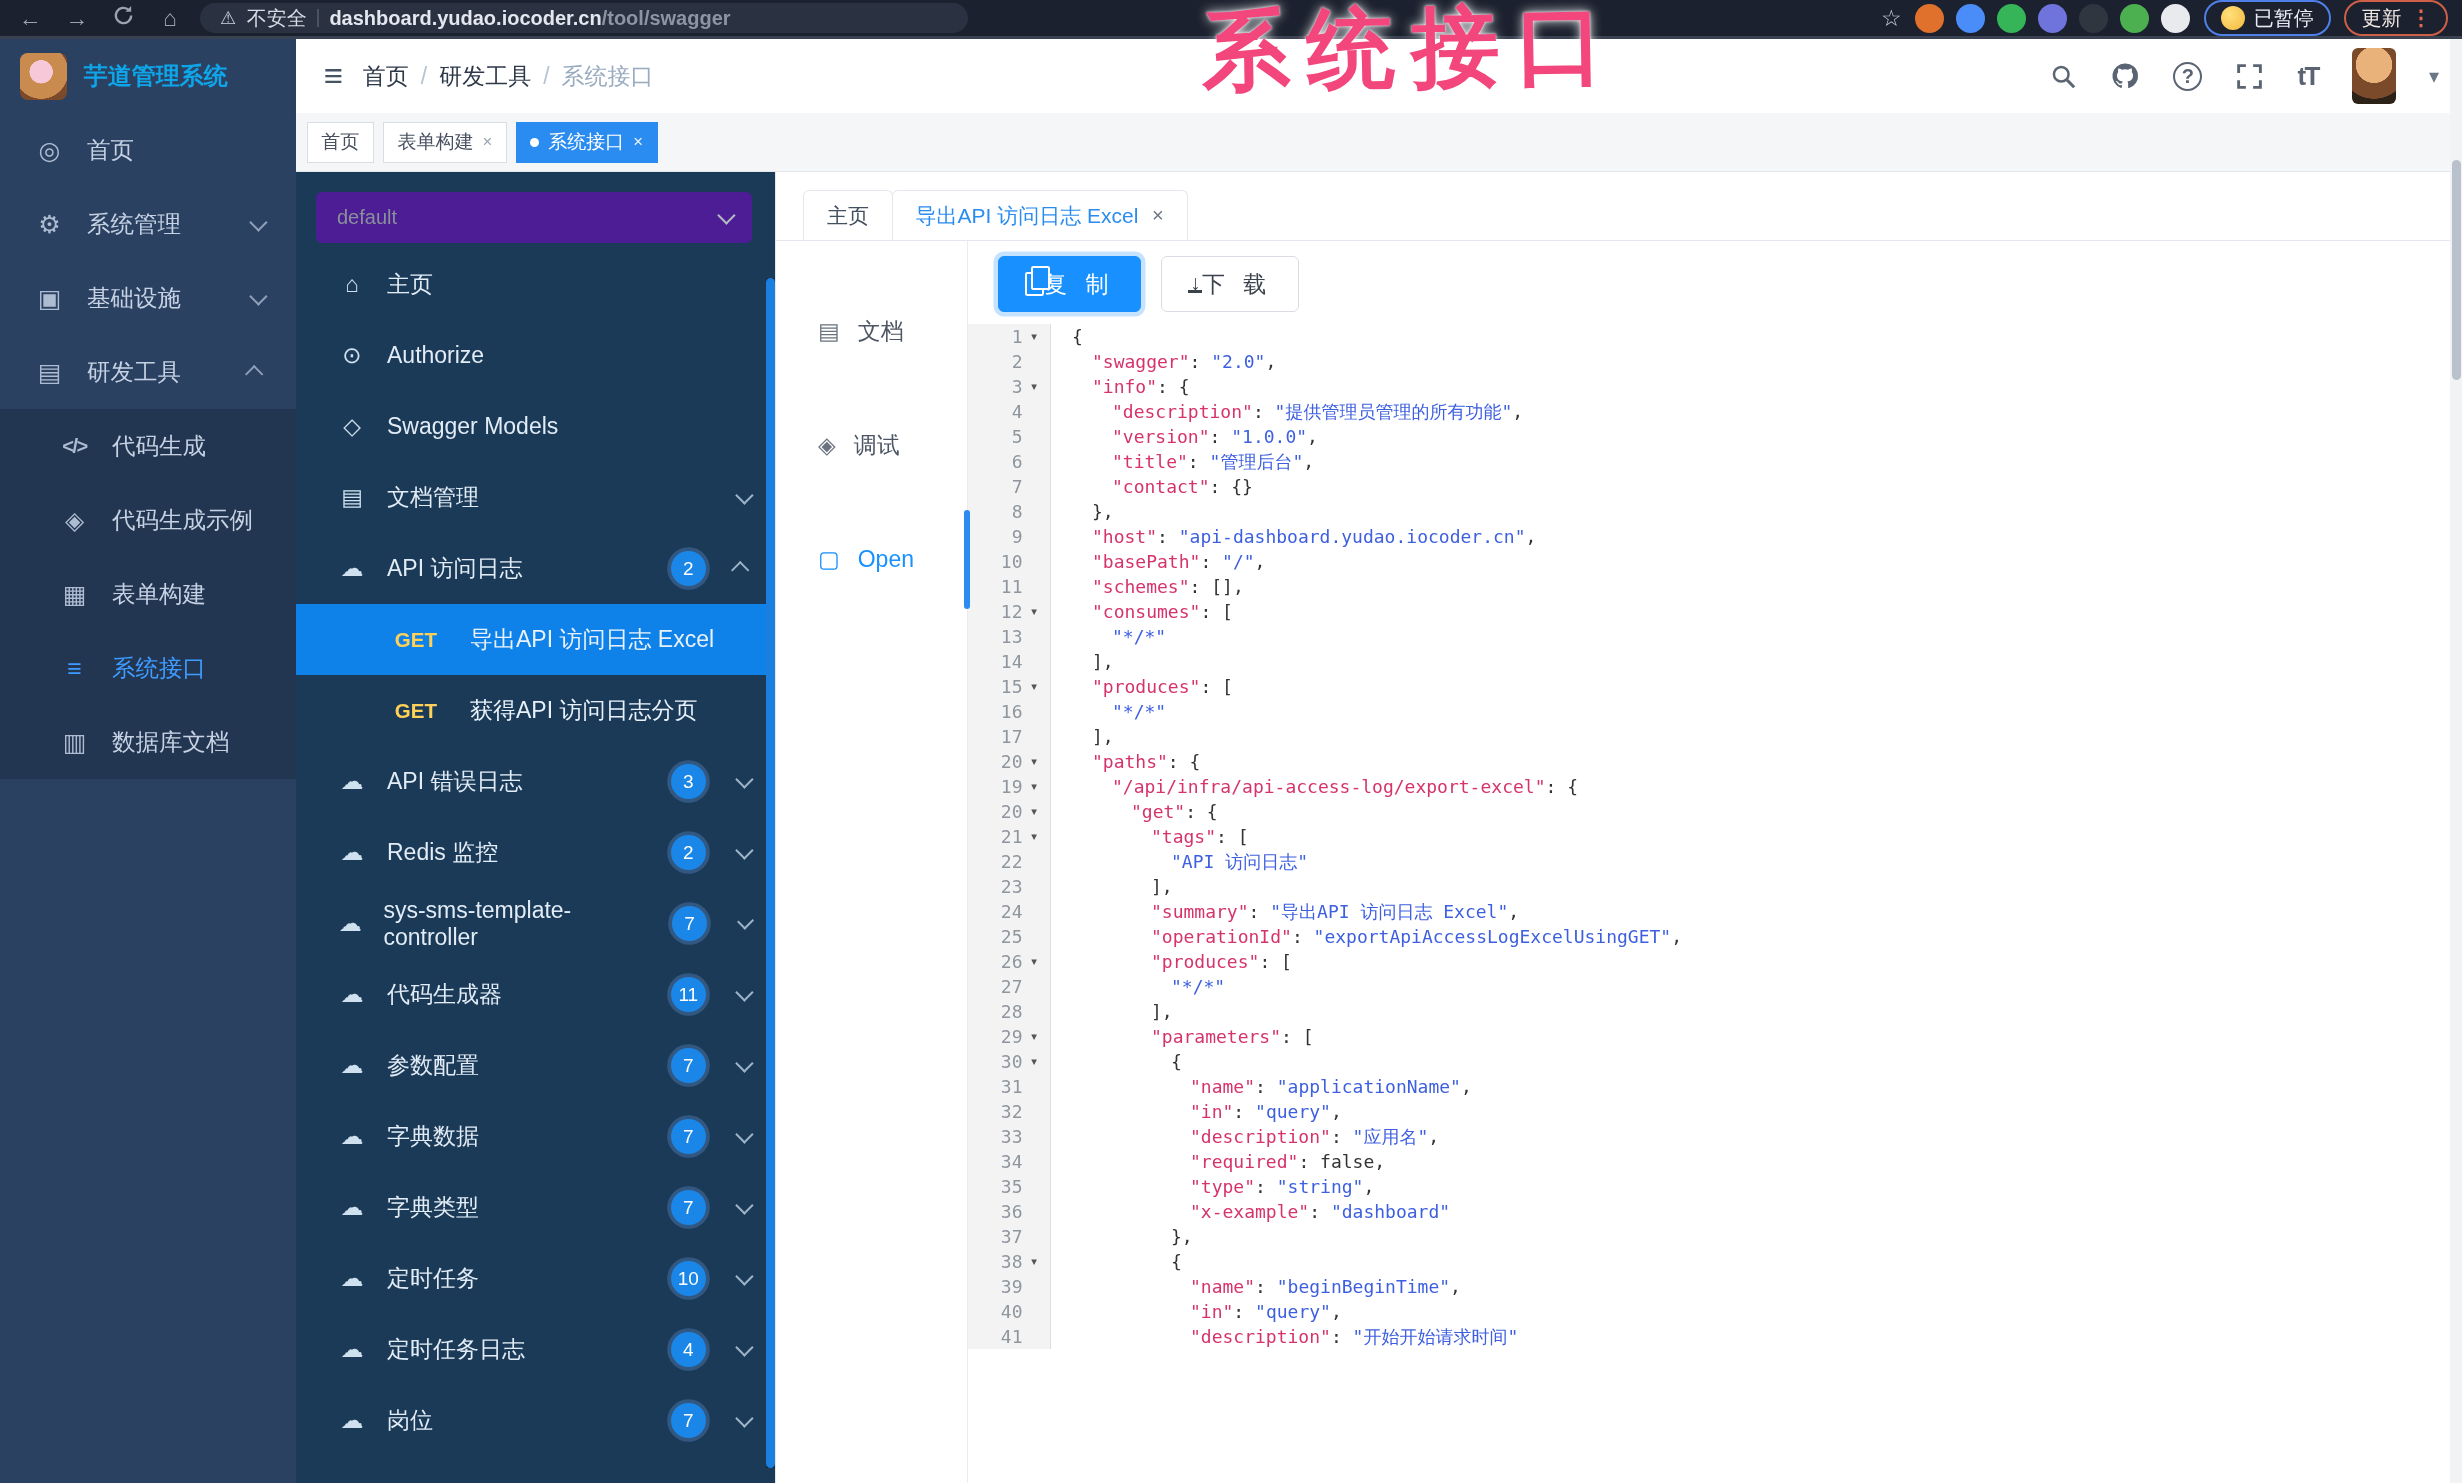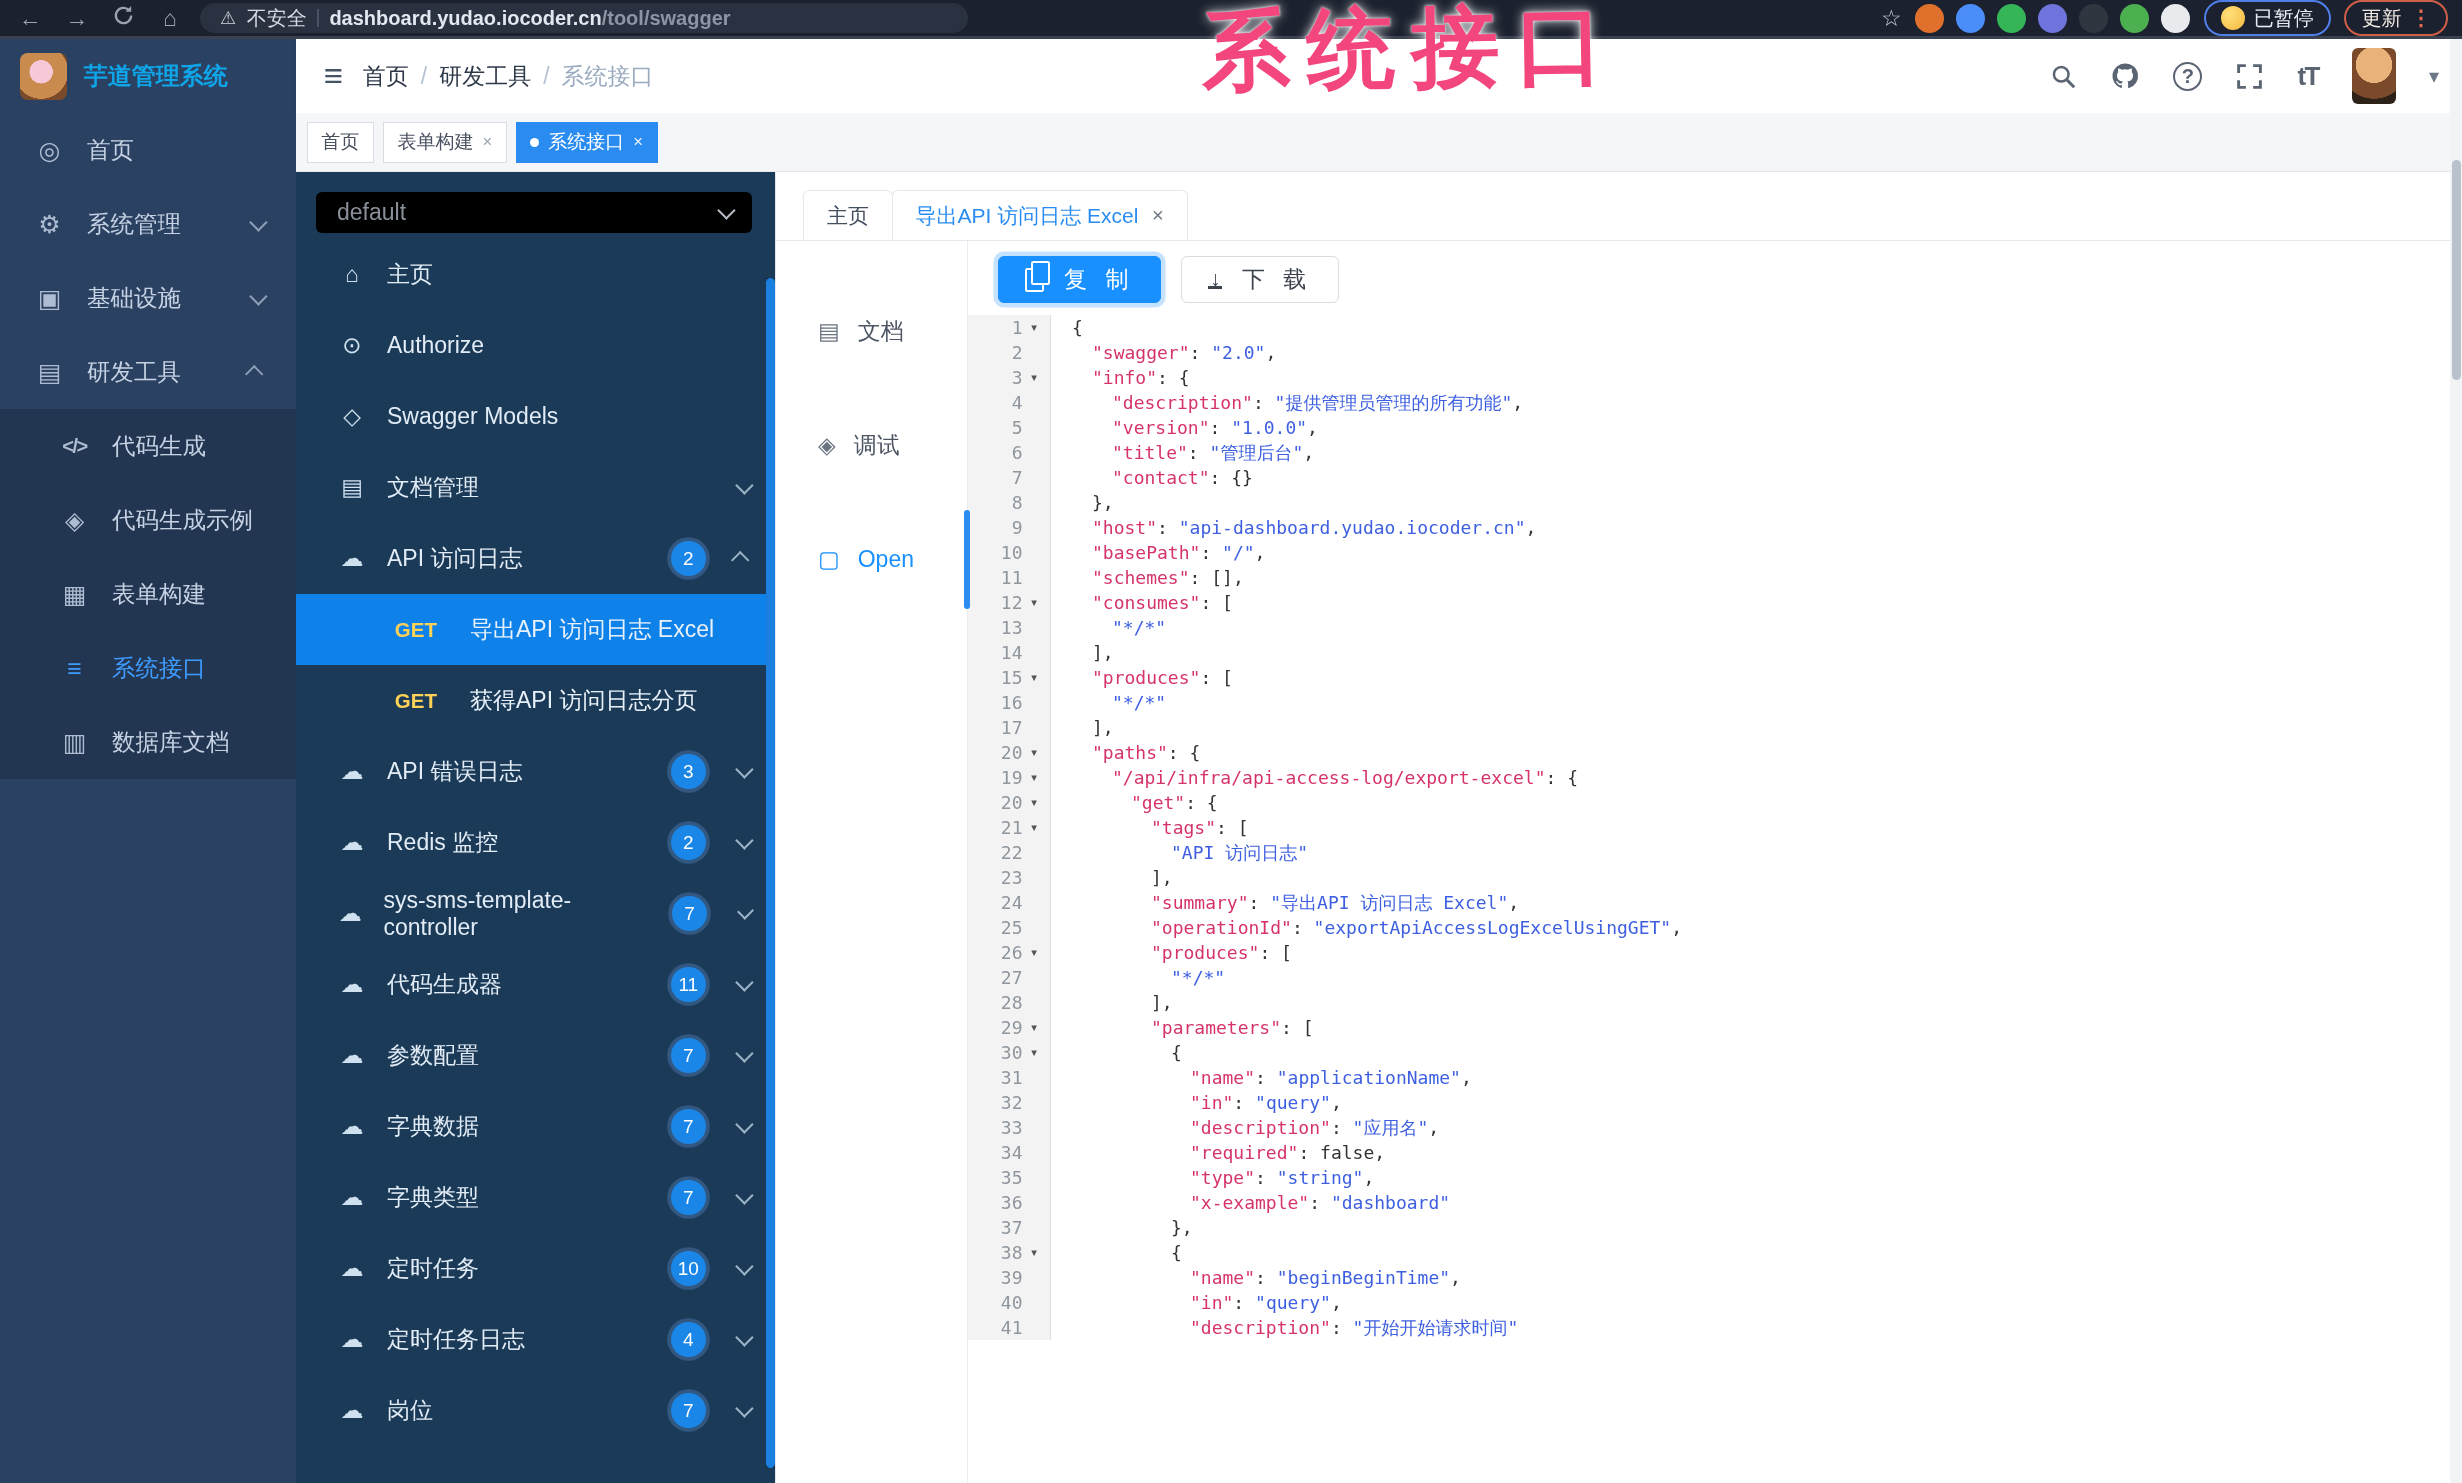--- a/index.html
+++ b/index.html
@@ -79,22 +79,22 @@
   .tag .x{font-size:16.7px;color:#9aa2b0;}
   .tag.active{background:#2a8cf0;border-color:#2a8cf0;color:#fff;}
   .tag.active .dot{width:9px;height:9px;border-radius:50%;background:#fff;}
   .tag.active .x{color:#eaf4ff;}
 
   
   .workspace{flex:1;display:flex;min-height:0;}
 
   
   .knife{width:479px;flex:none;background:#1b3a57;position:relative;overflow:hidden;}
-  .kselect{margin:20px 23px 6px 20px;height:41px;background:#000000;border-radius:6px;display:flex;
-    align-items:center;justify-content:space-between;padding:0 21px;font-size:23px;color:#8a9099;
+  .kselect{margin:20px 23px 6px 20px;height:51px;background:#4c1d95;border-radius:6px;display:flex;
+    align-items:center;justify-content:space-between;padding:0 21px;font-size:20px;color:#8a9099;
     cursor:pointer;}
   .kselect .chev{color:#b4bac2;}
   .k-item{height:71px;display:flex;align-items:center;gap:20px;padding:0 26px 0 41px;
     color:#e2ecf6;font-size:23px;cursor:pointer;}
   .k-ic{width:30px;text-align:center;font-size:23px;color:#cfe0ef;}
   .k-spacer{flex:1;}
   .k-badge{min-width:35px;height:35px;border-radius:17.4px;background:#1a86e8;color:#fff;
     font-size:19px;display:flex;align-items:center;justify-content:center;padding:0 4.5px;
     box-shadow:0 0 0 3.8px rgba(120,180,255,.25);box-sizing:border-box;}
   .k-item .chev{color:#9db4c8;margin-left:10.6px;}
@@ -130,21 +130,21 @@
   .dn-item{height:114px;display:flex;align-items:center;gap:18px;padding-left:42px;font-size:23px;
     color:#4c5563;cursor:pointer;position:relative;}
   .dn-ic{font-size:23px;color:#6a7380;}
   .dn-item.active{color:#1890ff;}
   .dn-item.active .dn-ic{color:#1890ff;}
   .dn-item.active::after{content:"";position:absolute;right:-3px;top:7.6px;width:6px;height:99px;
     background:#2a8cf0;border-radius:3px;}
 
   .editor-col{flex:1;display:flex;flex-direction:column;min-width:0;}
   .toolbar{display:flex;gap:20px;padding:15px 0 12px 30px;flex:none;}
-  .btn{height:47px;display:flex;align-items:center;gap:20px;font-size:23px;border-radius:6px;
+  .btn{height:56px;display:flex;align-items:center;gap:0;font-size:23px;border-radius:6px;
     padding:0 26px;cursor:pointer;box-sizing:border-box;letter-spacing:6px;}
   .btn-copy{background:#1890ff;border:1.5px solid #1890ff;color:#fff;box-shadow:0 0 0 4.5px rgba(24,144,255,.25);}
   .btn-dl{background:#fff;border:1.5px solid #d9dde3;color:#3c434d;}
   .ic-copy{position:relative;width:15px;height:20px;border:2.3px solid #fff;border-radius:2.3px;display:inline-block;}
   .ic-copy::before{content:"";position:absolute;left:3.8px;top:-8.3px;width:15px;height:20px;
     border:2.3px solid #fff;border-radius:2.3px;background:#1890ff;}
   .ic-dl{font-size:21px;line-height:15px;border-bottom:3px solid #3c434d;padding:0 1.5px 0px 1.5px;letter-spacing:0;}
 
   .editor{flex:1;overflow:hidden;font-family:"DejaVu Sans Mono",monospace;font-size:18px;}
   .line{display:flex;height:25px;line-height:25px;}

